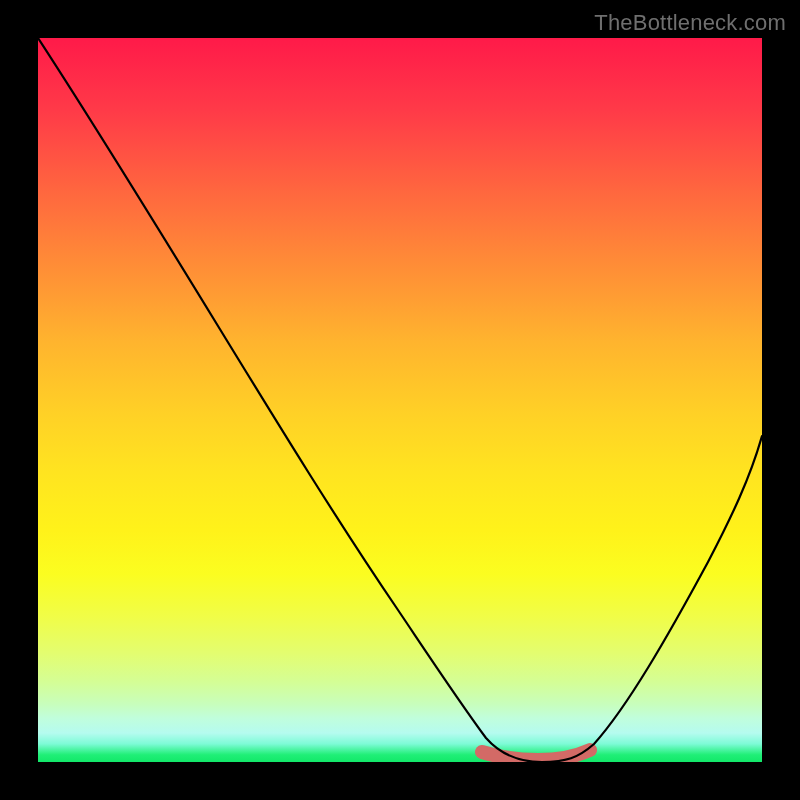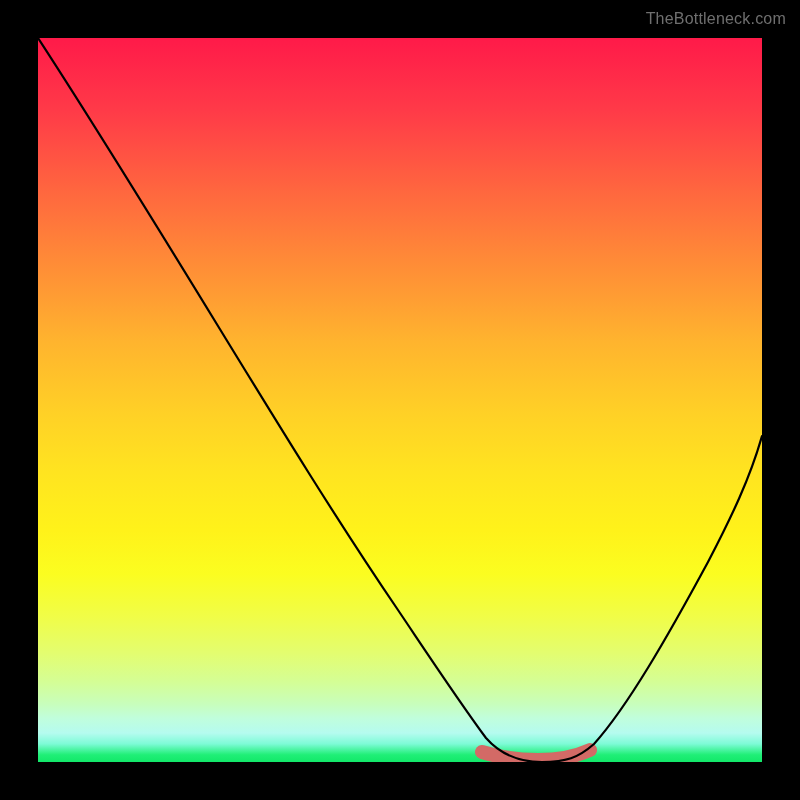--- a/index.html
+++ b/index.html
@@ -43,21 +43,21 @@
       #b5fbef 96%,
       #7dfbd6 97.5%,
       #20ef77 99%,
       #12e869 100%);
   }
   .watermark {
     position: absolute;
     top: 10px;
     right: 14px;
     color: #6f6f6f;
-    font-size: 16px;
+    font-size: 22px;
     font-weight: 500;
     letter-spacing: 0.2px;
     z-index: 3;
   }
   svg.curve {
     position: absolute;
     left: 0;
     top: 0;
     width: 724px;
     height: 724px;

